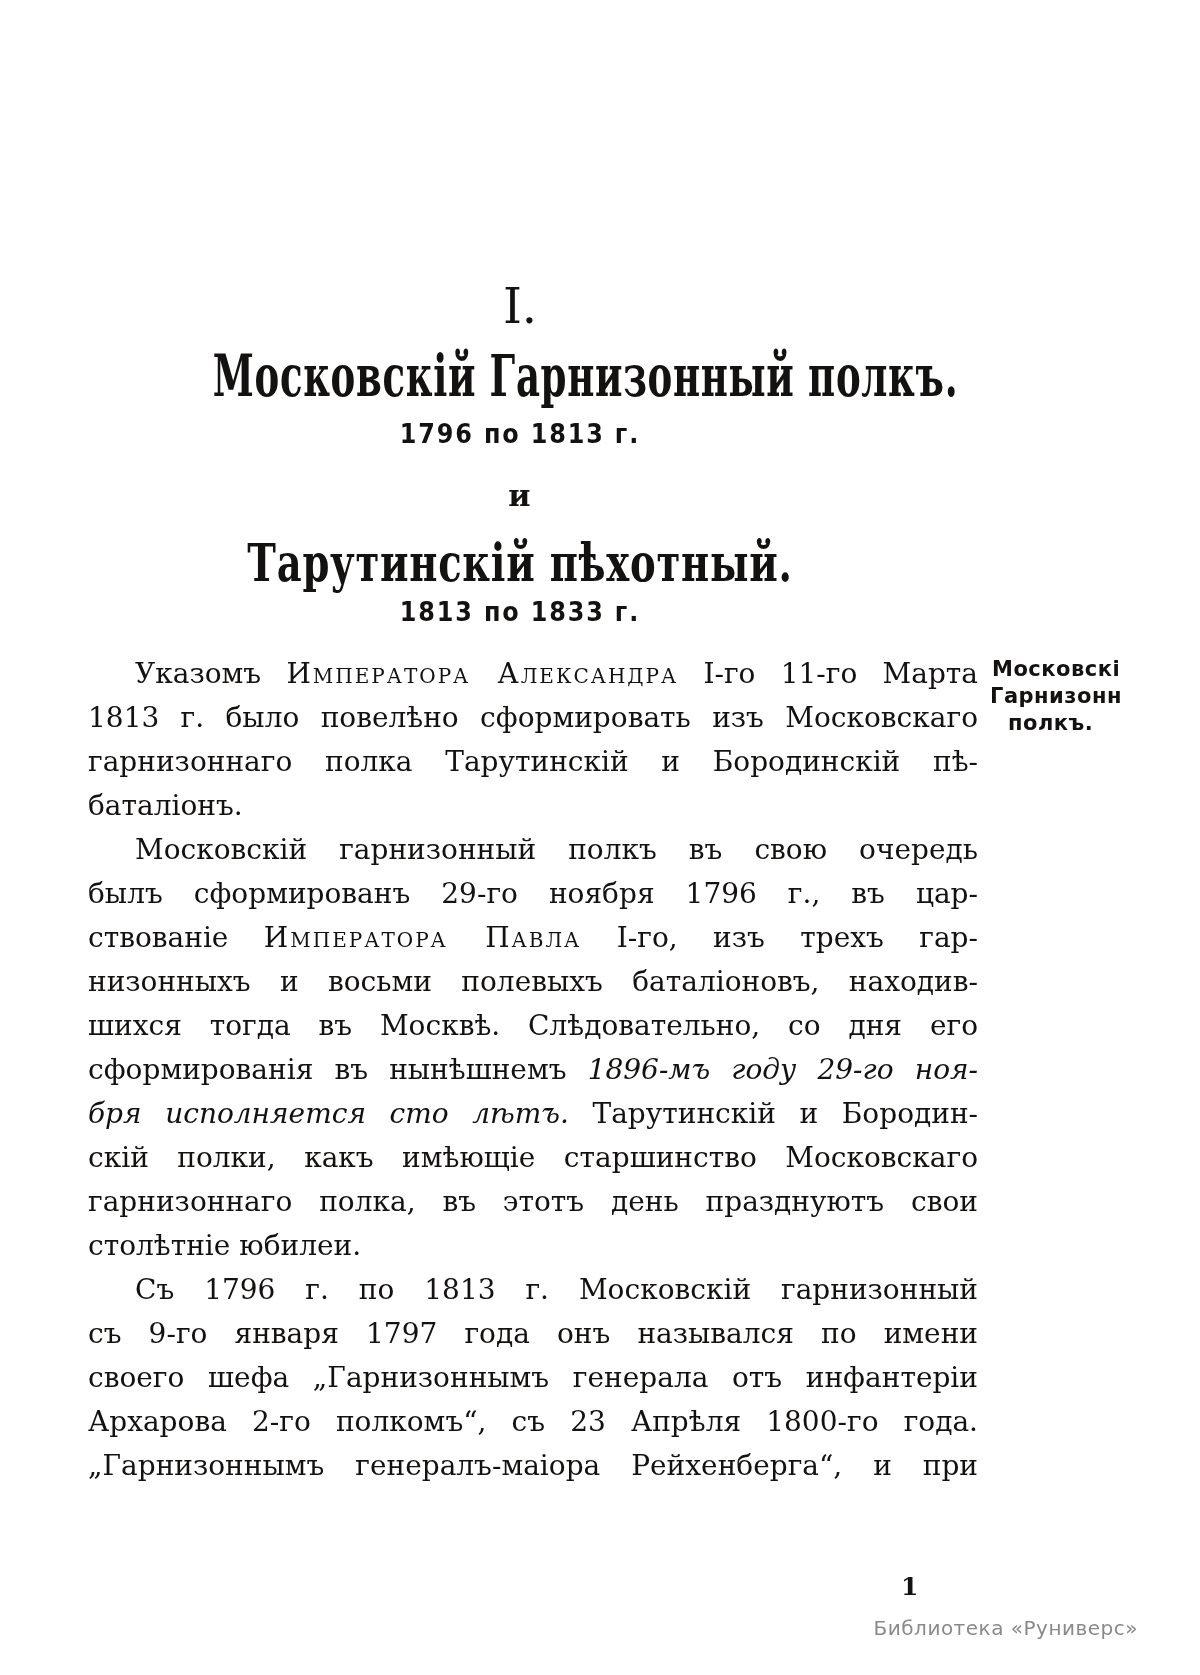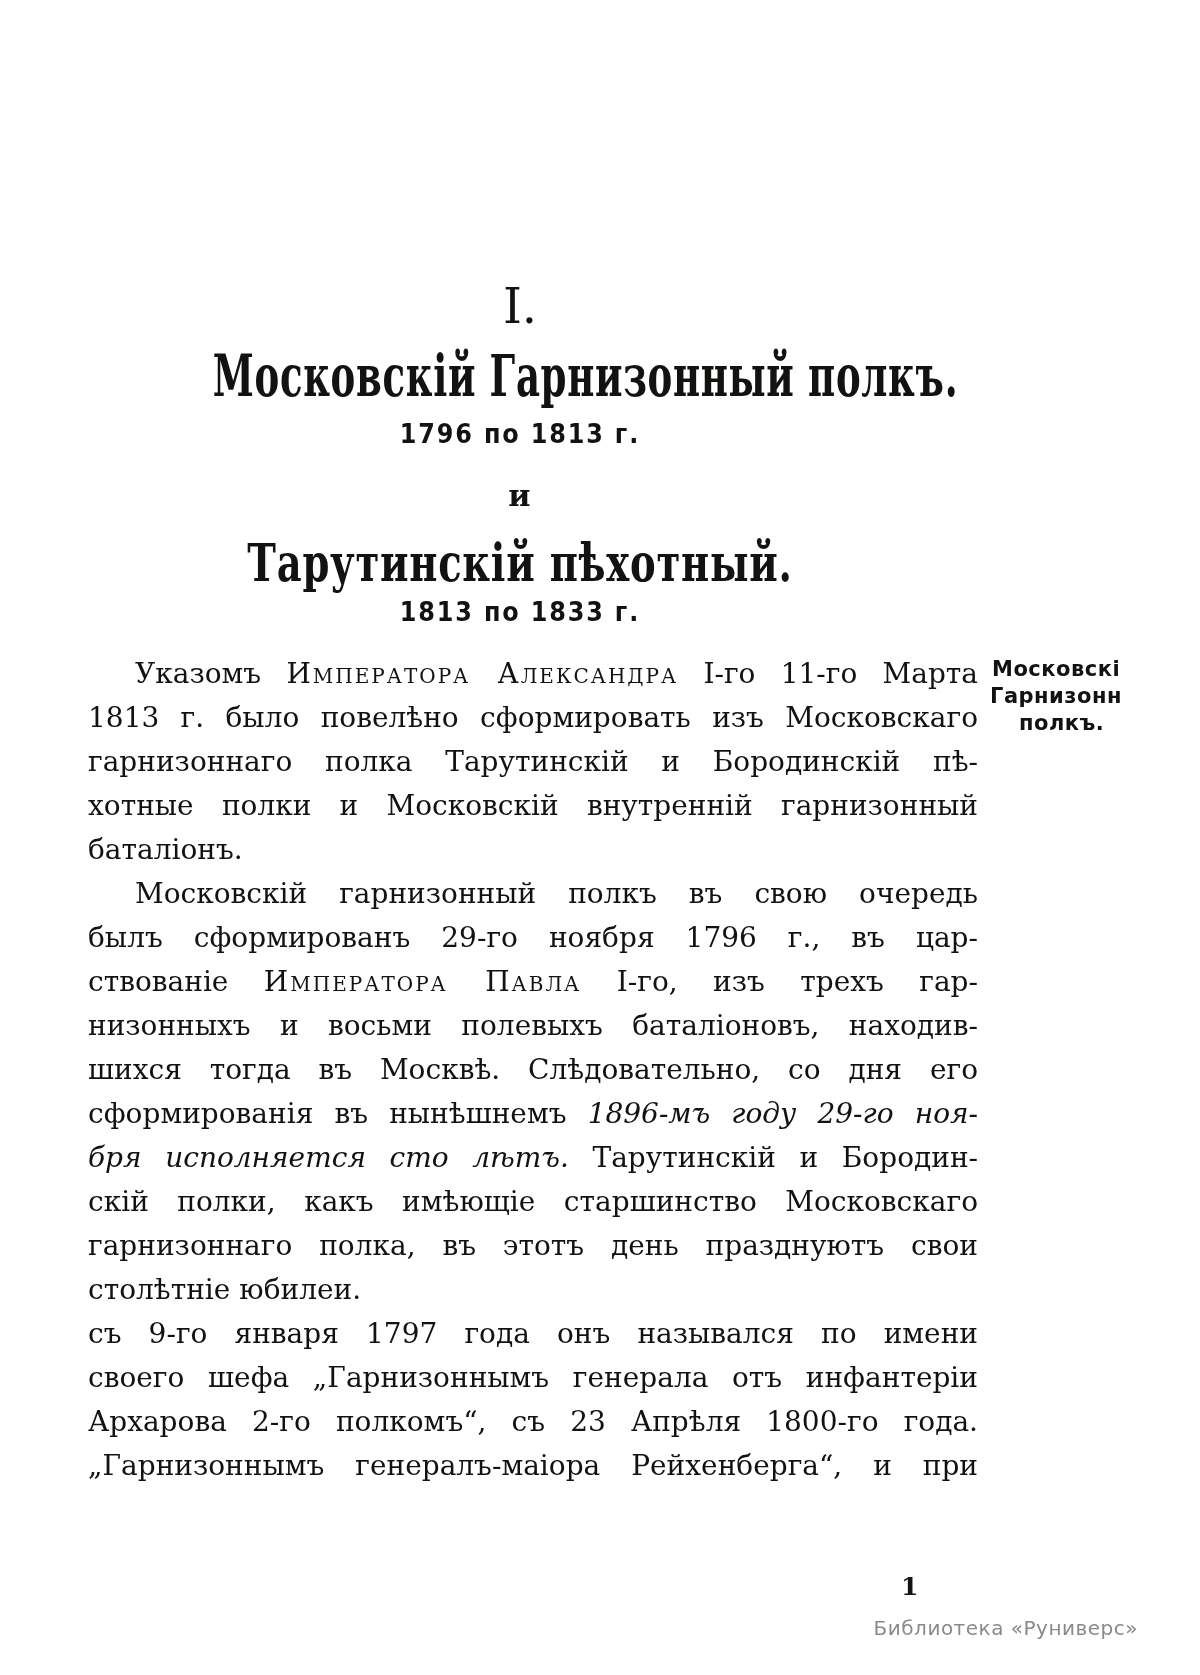--- a/index.html
+++ b/index.html
@@ -93,21 +93,21 @@
     width: 190px;
     font-family: "DejaVu Sans", sans-serif;
     font-weight: bold;
     font-size: 21px;
     line-height: 27px;
     letter-spacing: 0.5px;
     white-space: nowrap;
     overflow: hidden;
   }
   .margin-note .mline-2 { margin-left: -2px; }
-  .margin-note .mline-3 { margin-left: 27px; }
+  .margin-note .mline-3 { margin-left: 16px; }
   
   .page-number {
     position: absolute;
     left: 901px;
     top: 1572px;
     font-size: 25px;
     font-weight: bold;
   }
   .watermark {
     position: absolute;
@@ -141,36 +141,36 @@
     <div class="mline-1">Московскі</div>
     <div class="mline-2">Гарнизонн</div>
     <div class="mline-3">полкъ.</div>
   </div>
 
   <div class="body-text">
       <div class="paragraph">
         <div class="line indent"><span class="seg-n">Указомъ </span><span class="seg-sc">Императора Александра</span><span class="seg-n"> I-го 11-го Марта</span></div>
         <div class="line"><span class="seg-n">1813 г. было повелѣно сформировать изъ Московскаго</span></div>
         <div class="line"><span class="seg-n">гарнизоннаго полка Тарутинскій и Бородинскій пѣ-</span></div>
-        <div class="line"><span class="seg-n">хотные полки и Московскій внутренній гарнизонный</span></div>
         <div class="line para-end"><span class="seg-n">баталіонъ.</span></div>
       </div>
       <div class="paragraph">
         <div class="line indent"><span class="seg-n">Московскій гарнизонный полкъ въ свою очередь</span></div>
         <div class="line"><span class="seg-n">былъ сформированъ 29-го ноября 1796 г., въ цар-</span></div>
         <div class="line"><span class="seg-n">ствованіе </span><span class="seg-sc">Императора Павла</span><span class="seg-n"> I-го, изъ трехъ гар-</span></div>
         <div class="line"><span class="seg-n">низонныхъ и восьми полевыхъ баталіоновъ, находив-</span></div>
         <div class="line"><span class="seg-n">шихся тогда въ Москвѣ. Слѣдовательно, со дня его</span></div>
         <div class="line"><span class="seg-n">сформированія въ нынѣшнемъ </span><span class="seg-i">1896-мъ году 29-го ноя-</span></div>
         <div class="line"><span class="seg-i">бря исполняется сто лѣтъ.</span><span class="seg-n"> Тарутинскій и Бородин-</span></div>
         <div class="line"><span class="seg-n">скій полки, какъ имѣющіе старшинство Московскаго</span></div>
         <div class="line"><span class="seg-n">гарнизоннаго полка, въ этотъ день празднуютъ свои</span></div>
         <div class="line para-end"><span class="seg-n">столѣтніе юбилеи.</span></div>
       </div>
       <div class="paragraph">
+        <div class="line indent"><span class="seg-n">Съ 1796 г. по 1813 г. Московскій гарнизонный</span></div>
         <div class="line"><span class="seg-n">съ 9-го января 1797 года онъ назывался по имени</span></div>
         <div class="line"><span class="seg-n">своего шефа „Гарнизоннымъ генерала отъ инфантеріи</span></div>
         <div class="line"><span class="seg-n">Архарова 2-го полкомъ“, съ 23 Апрѣля 1800-го года.</span></div>
         <div class="line"><span class="seg-n">„Гарнизоннымъ генералъ-маіора Рейхенберга“, и при</span></div>
       </div>
     </div>
 
   <div class="page-number">1</div>
 
   <div class="watermark">Библиотека «Руниверс»</div>

